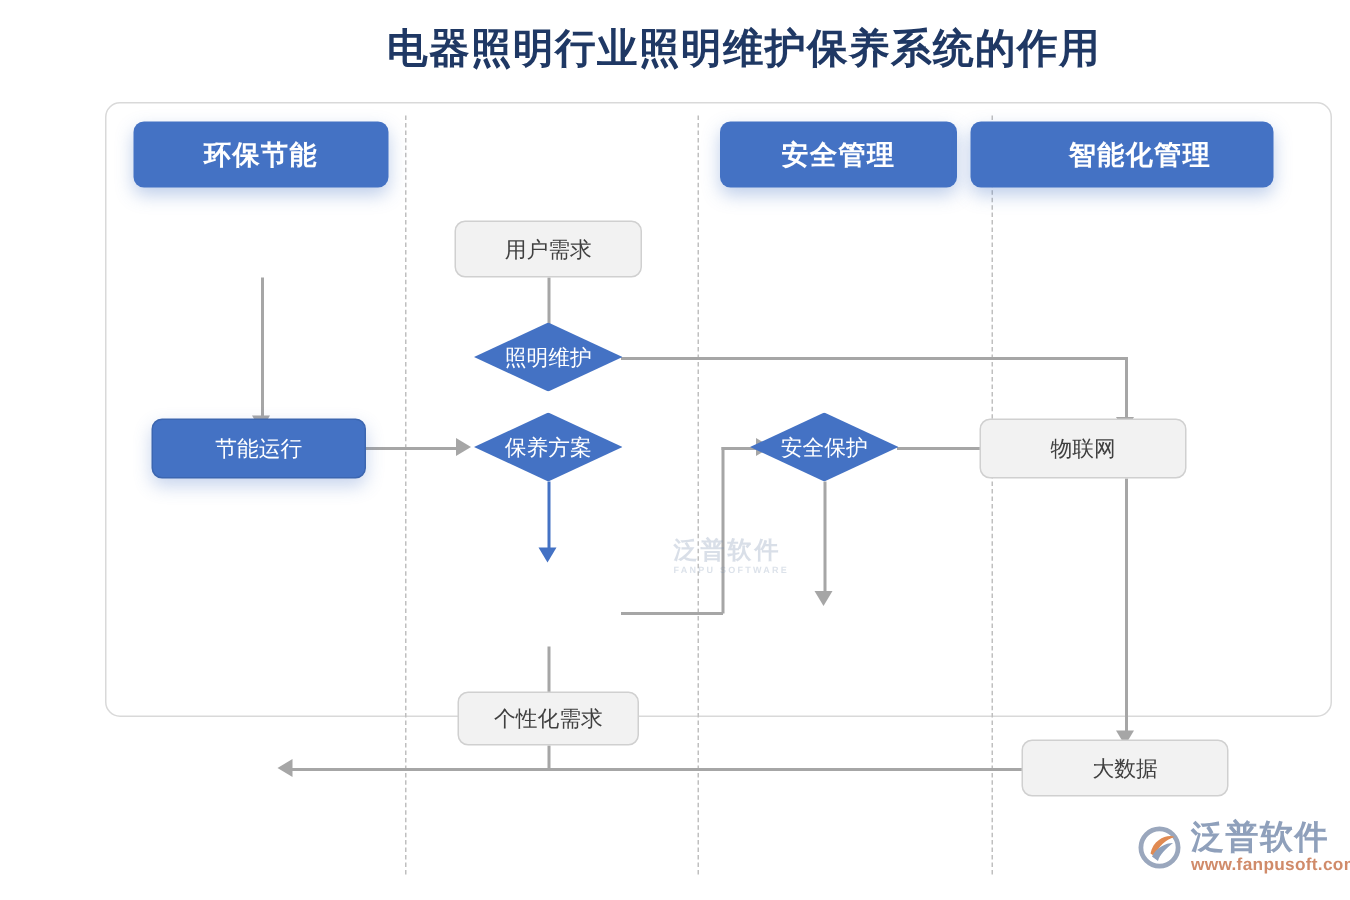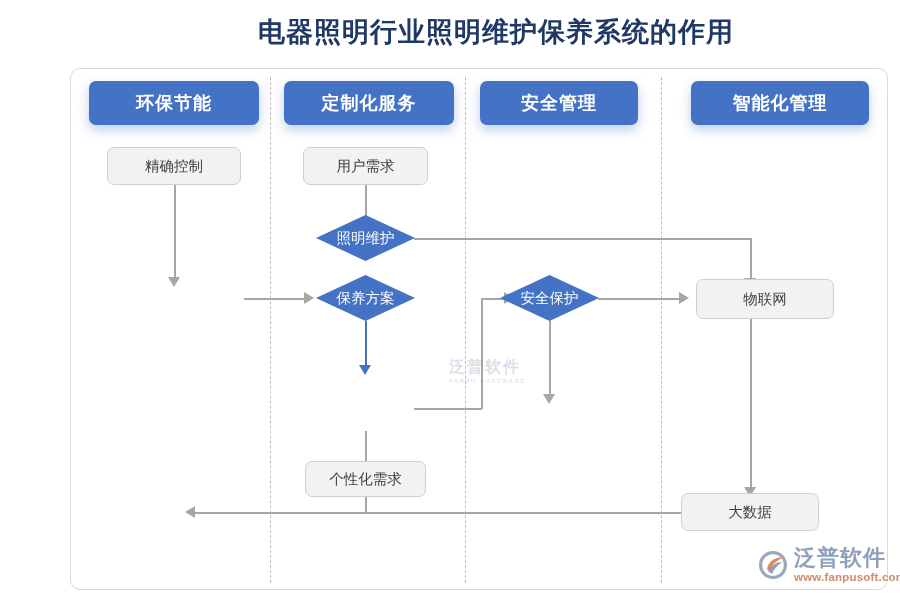--- a/index.html
+++ b/index.html
@@ -28,21 +28,21 @@
     letter-spacing: 1px;
     white-space: nowrap;
     padding-left: 46px;
   }
 
   #diagram-frame {
     position: absolute;
     left: 70px;
     top: 68px;
     width: 818px;
-    height: 522px;
+    height: 410px;
     border: 1px solid #d9d9d9;
     border-radius: 10px;
     background: #ffffff;
     box-sizing: border-box;
   }
 
   .col-divider {
     position: absolute;
     top: 8px;
     width: 0;
@@ -210,27 +210,24 @@
 
 <div id="diagram-frame">
 
   <div class="col-divider" style="left:199px;"></div>
   <div class="col-divider" style="left:394px;"></div>
   <div class="col-divider" style="left:590px;"></div>
 
   <div class="header-pill" style="left:18px;  top:12px; width:170px;">
     <span>环保节能</span>
   </div>
-  <div class="header-pill" style="left:213px; top:12px; width:170px;">
-    <span>定制化服务</span>
-  </div>
   <div class="header-pill" style="left:409px; top:12px; width:158px;">
     <span>安全管理</span>
   </div>
-  <div class="header-pill" style="left:620px; top:12px; width:178px;">
+  <div class="header-pill" style="left:576px; top:12px; width:178px;padding-left:24px;">
     <span>智能化管理</span>
   </div>
 
   <div class="conn v" style="left:103px; top:116px; height:94px;"></div>
   <div class="arrow down" style="left:97px; top:208px;"></div>
 
   <div class="conn h" style="left:173px; top:229px; width:62px;"></div>
   <div class="arrow right" style="left:233px; top:223px;"></div>
 
   <div class="conn v" style="left:294px; top:116px; height:36px;"></div>
@@ -258,24 +255,24 @@
   <div class="arrow right" style="left:608px; top:223px;"></div>
 
   <div class="conn v" style="left:679px; top:250px; height:170px;"></div>
   <div class="arrow down" style="left:673px; top:418px;"></div>
 
   <div class="conn v" style="left:294px; top:428px; height:16px;"></div>
 
   <div class="conn h" style="left:122px; top:443px; width:528px;"></div>
   <div class="arrow left" style="left:114px; top:437px;"></div>
 
-  <div class="node-box node-gray" style="left:36px; top:78px; width:134px; height:38px;">
-    <span>精确控制</span>
-  </div>
-
+
+  <div class="node-box node-blue" style="left:30px; top:210px; width:143px; height:40px;">
+    <span>节能运行</span>
+  </div>
 
 
   <div class="node-box node-gray" style="left:232px; top:78px; width:125px; height:38px;">
     <span>用户需求</span>
   </div>
 
   <div class="node-diamond" style="left:245px; top:146px; width:99px; height:46px;">
     <span>照明维护</span>
   </div>
 
@@ -286,21 +283,21 @@
 
   <div class="node-box node-gray" style="left:234px; top:392px; width:121px; height:36px;">
     <span>个性化需求</span>
   </div>
 
   <div class="node-diamond" style="left:429px; top:206px; width:99px; height:46px;align-items:center;">
     <span>安全保护</span>
   </div>
 
 
-  <div class="node-box node-gray" style="left:625px; top:210px; width:138px; height:40px;">
+  <div class="node-box node-gray" style="left:582px; top:210px; width:138px; height:40px;">
     <span>物联网</span>
   </div>
 
   <div class="node-box node-gray" style="left:610px; top:424px; width:138px; height:38px;">
     <span>大数据</span>
   </div>
 
   <div id="center-watermark">
     <span>泛普软件</span>
     <span class="wm-sub">FANPU SOFTWARE</span>

